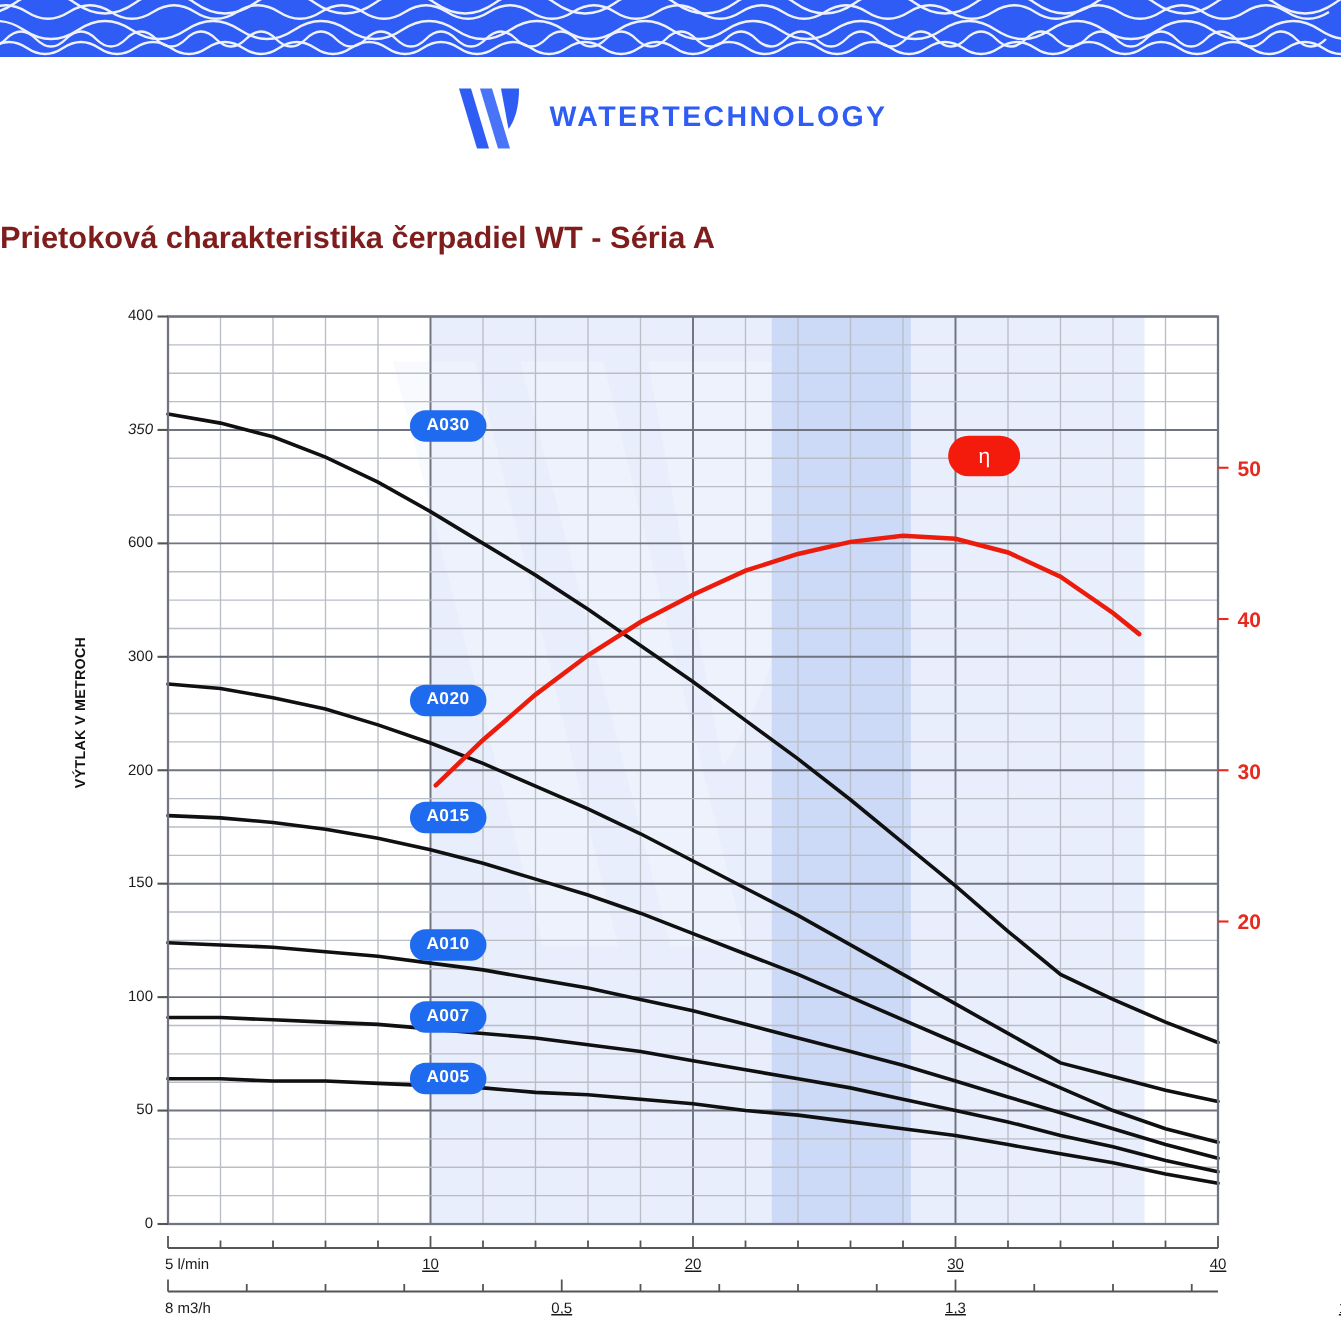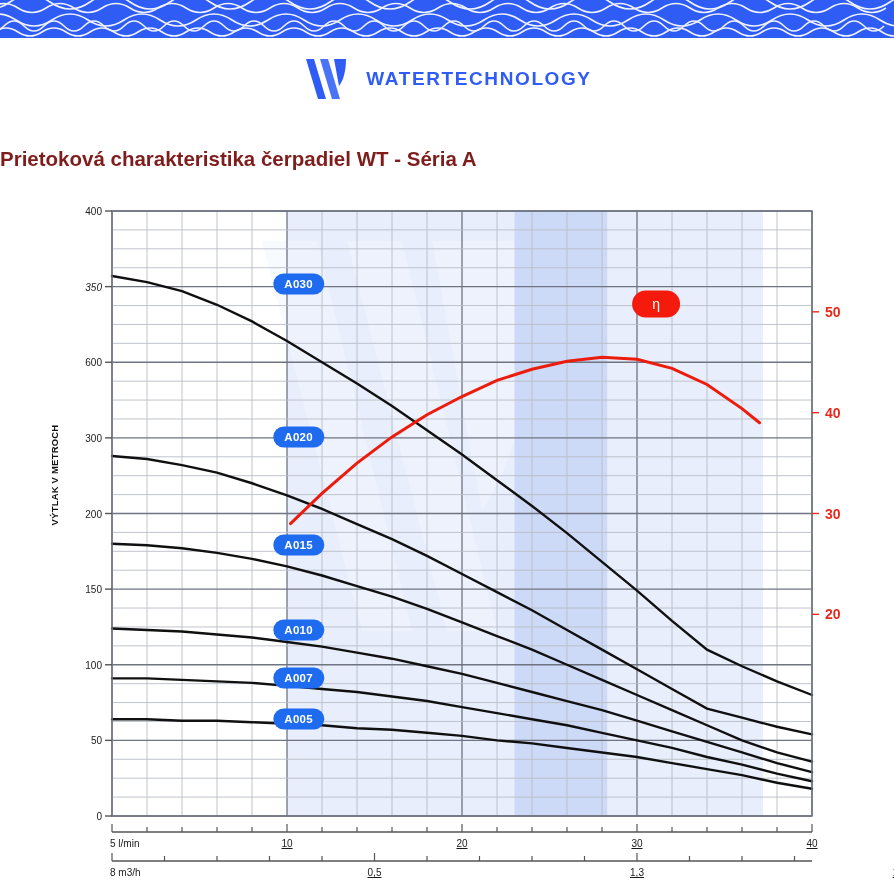--- a/index.html
+++ b/index.html
@@ -278,20 +278,20 @@
       <div class="tick-label tick-x" style="left: 812px; top: 838px;">40</div>
     </div>
   <div id="x2-ticks">
       <div class="tick-label axis-unit" style="left: 110px; top: 867px;">8 m3/h</div>
       <div class="tick-label tick-x" style="left: 374.5px; top: 867px;">0,5</div>
       <div class="tick-label tick-x" style="left: 637px; top: 867px;">1,3</div>
       <div class="tick-label tick-x" style="left: 899.5px; top: 867px;">1,5</div>
     </div>
   <div id="pills">
       <div class="pill" style="left: 324px; top: 283.6px; transform: translate(-100%, -50%);">A030</div>
-      <div class="pill" style="left: 324px; top: 437px; transform: translate(-100%, -50%);">A020</div>
+      <div class="pill" style="left: 324px; top: 467px; transform: translate(-100%, -50%);">A020</div>
       <div class="pill" style="left: 324px; top: 545.263px; transform: translate(-100%, -50%);">A015</div>
       <div class="pill" style="left: 324px; top: 629.962px; transform: translate(-100%, -50%);">A010</div>
       <div class="pill" style="left: 324px; top: 678.362px; transform: translate(-100%, -50%);">A007</div>
       <div class="pill" style="left: 324px; top: 719.2px; transform: translate(-100%, -50%);">A005</div>
       <div class="pill-eta" style="left: 656.25px; top: 303.767px;">η</div>
     </div>
 </div>
 
 </body></html>

